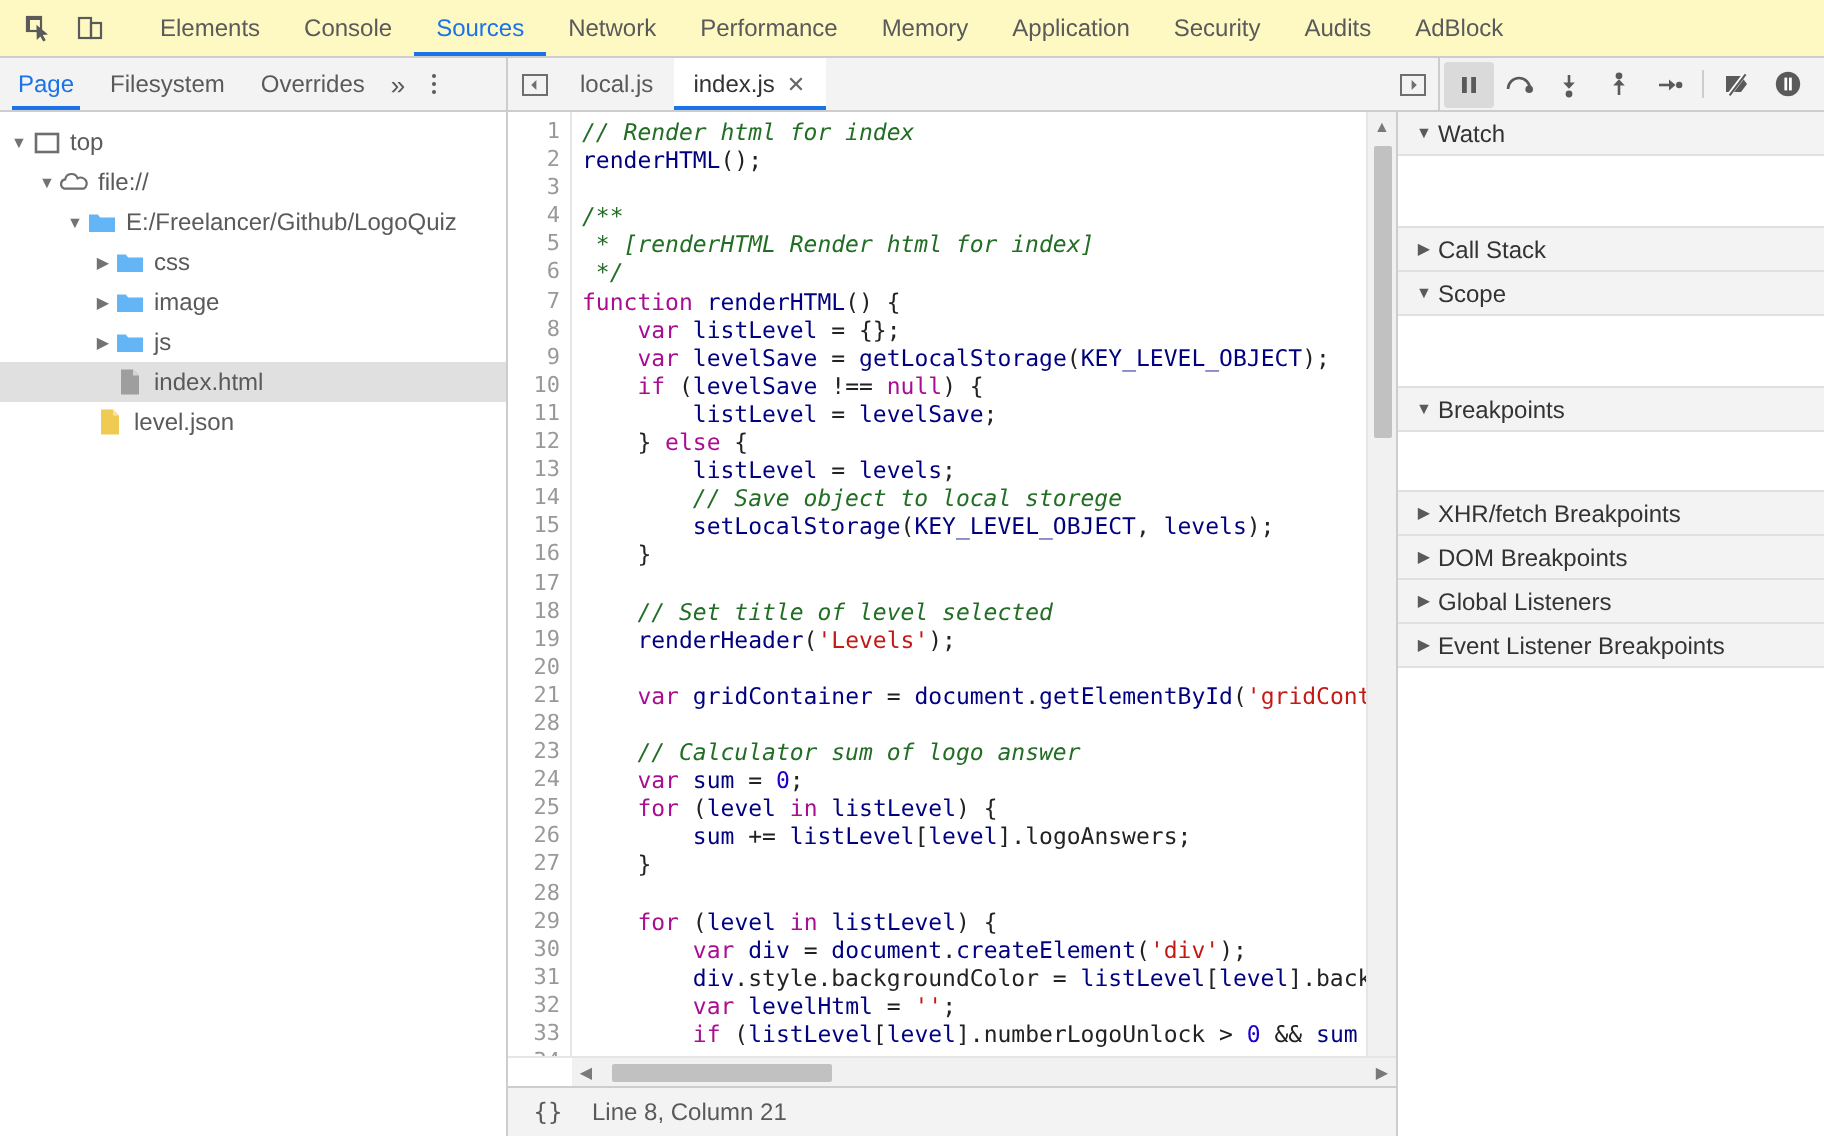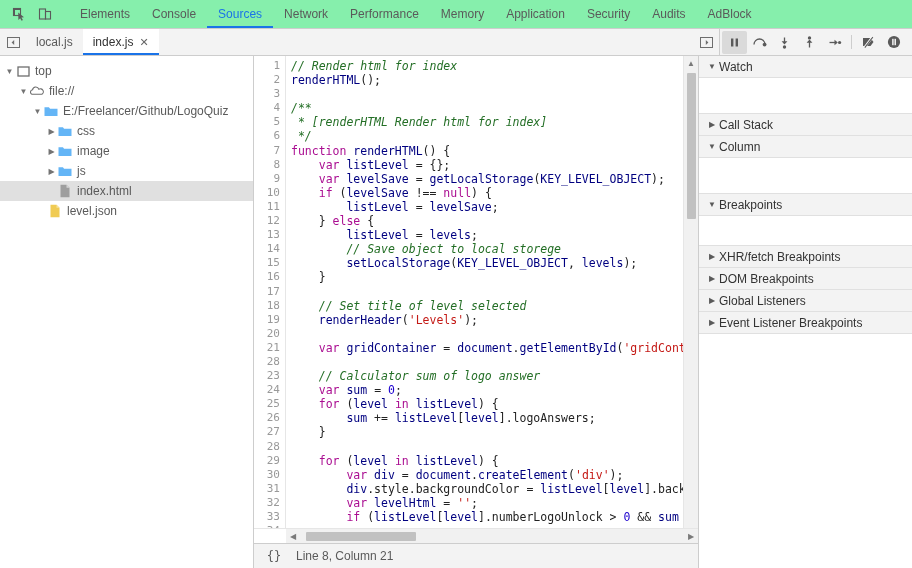--- a/index.html
+++ b/index.html
@@ -14,21 +14,21 @@
     position: relative;
     width: 912px; height: 568px;
     display: flex; flex-direction: column;
     background: #f3f3f3;
     box-sizing: border-box;
   }
 
   
   .main-toolbar {
     height: 29px; min-height: 29px;
-    background: #86efac;
+    background: #fef9c3;
     border-bottom: 1px solid #cdcdcd;
     display: flex; align-items: stretch;
     box-sizing: border-box;
   }
   .tb-icon-group { display: flex; align-items: center; padding: 0 4px 0 6px; }
   .tb-icon {
     width: 26px; height: 26px;
     display: flex; align-items: center; justify-content: center;
     cursor: pointer;
   }
@@ -366,20 +366,39 @@
       <div class="panel-tab">
           <span>Audits</span>
         </div>
       <div class="panel-tab">
           <span>AdBlock</span>
         </div>
     </div>
   </div>
 
   <div class="second-row">
+    <div class="nav-tabs">
+      <div class="nav-tab active">
+          <span>Page</span>
+        </div>
+      <div class="nav-tab">
+          <span>Filesystem</span>
+        </div>
+      <div class="nav-tab">
+          <span>Overrides</span>
+        </div>
+      <div class="nav-more">
+          <span>»</span>
+        </div>
+      <div class="kebab">
+          <i></i>
+          <i></i>
+          <i></i>
+        </div>
+    </div>
 
     <div class="file-tabs">
       <div class="sidebar-toggle">
         <svg width="13" height="13" viewBox="0 0 13 13">
           <rect x="0.5" y="1.5" width="12" height="10" fill="none" stroke="#6e6e6e" stroke-width="1"></rect>
           <path d="M7.2 4 L4.6 6.5 L7.2 9 Z" fill="#6e6e6e"></path>
         </svg>
       </div>
       <div class="file-tab">
         <span>local.js</span>
@@ -593,21 +612,21 @@
       </div>
       <div class="ds-body h36"></div>
 
       <div class="ds-section-header">
         <span class="ds-arrow">▶</span>
         <span>Call Stack</span>
       </div>
 
       <div class="ds-section-header">
         <span class="ds-arrow">▼</span>
-        <span>Column</span>
+        <span>Scope</span>
       </div>
       <div class="ds-body h36"></div>
 
       <div class="ds-section-header">
         <span class="ds-arrow">▼</span>
         <span>Breakpoints</span>
       </div>
       <div class="ds-body h30"></div>
 
       <div class="ds-section-header">

